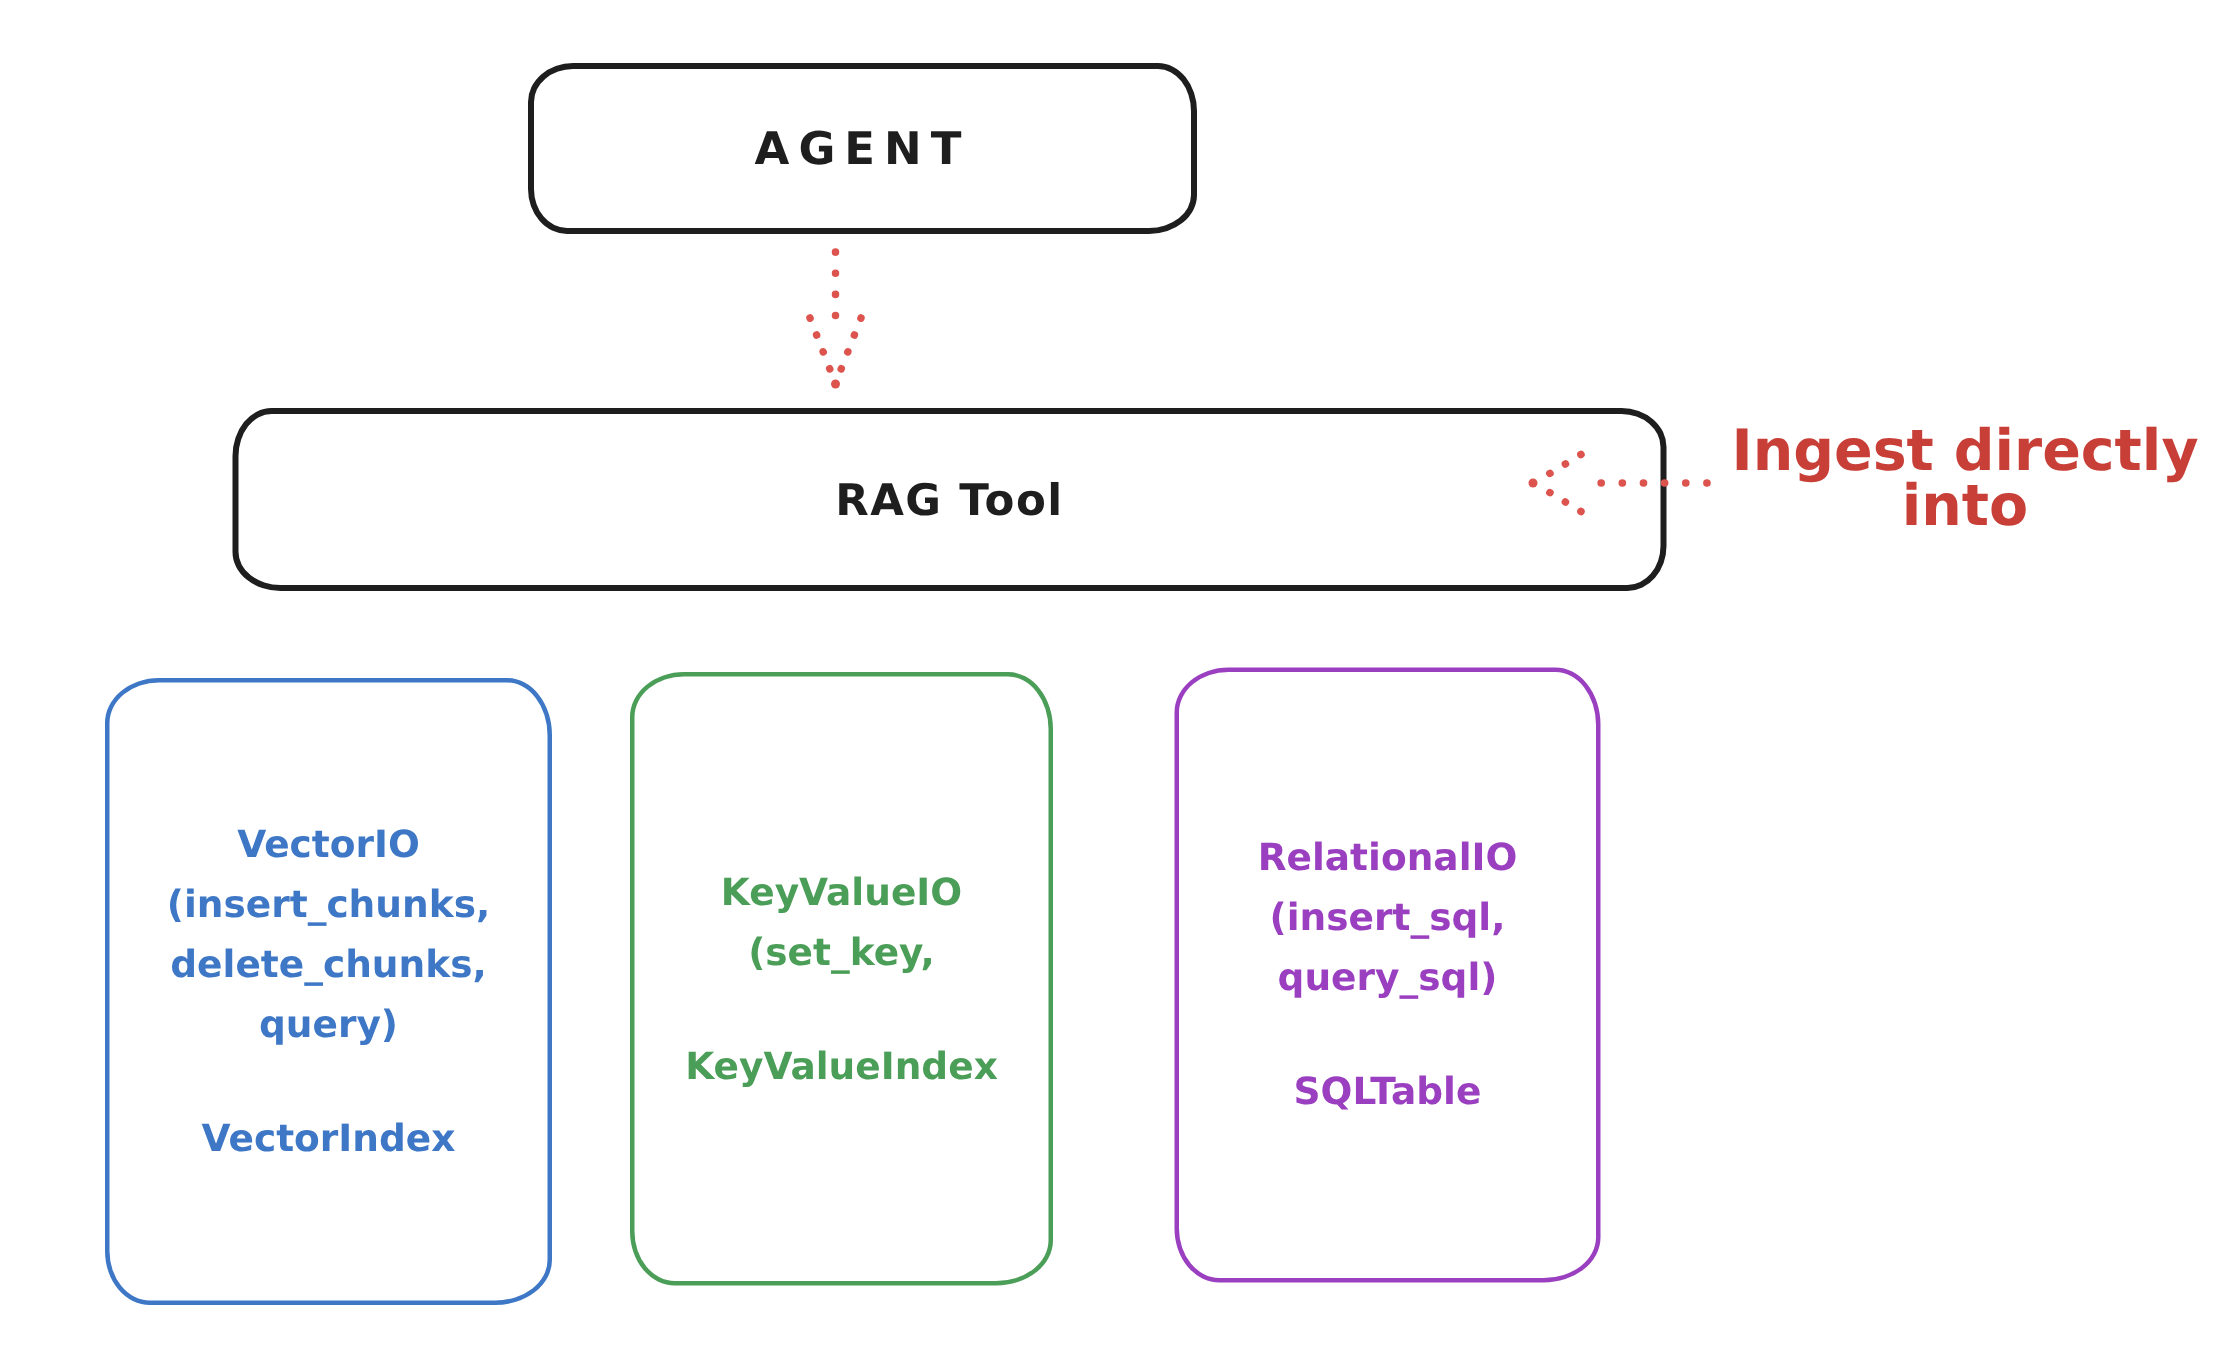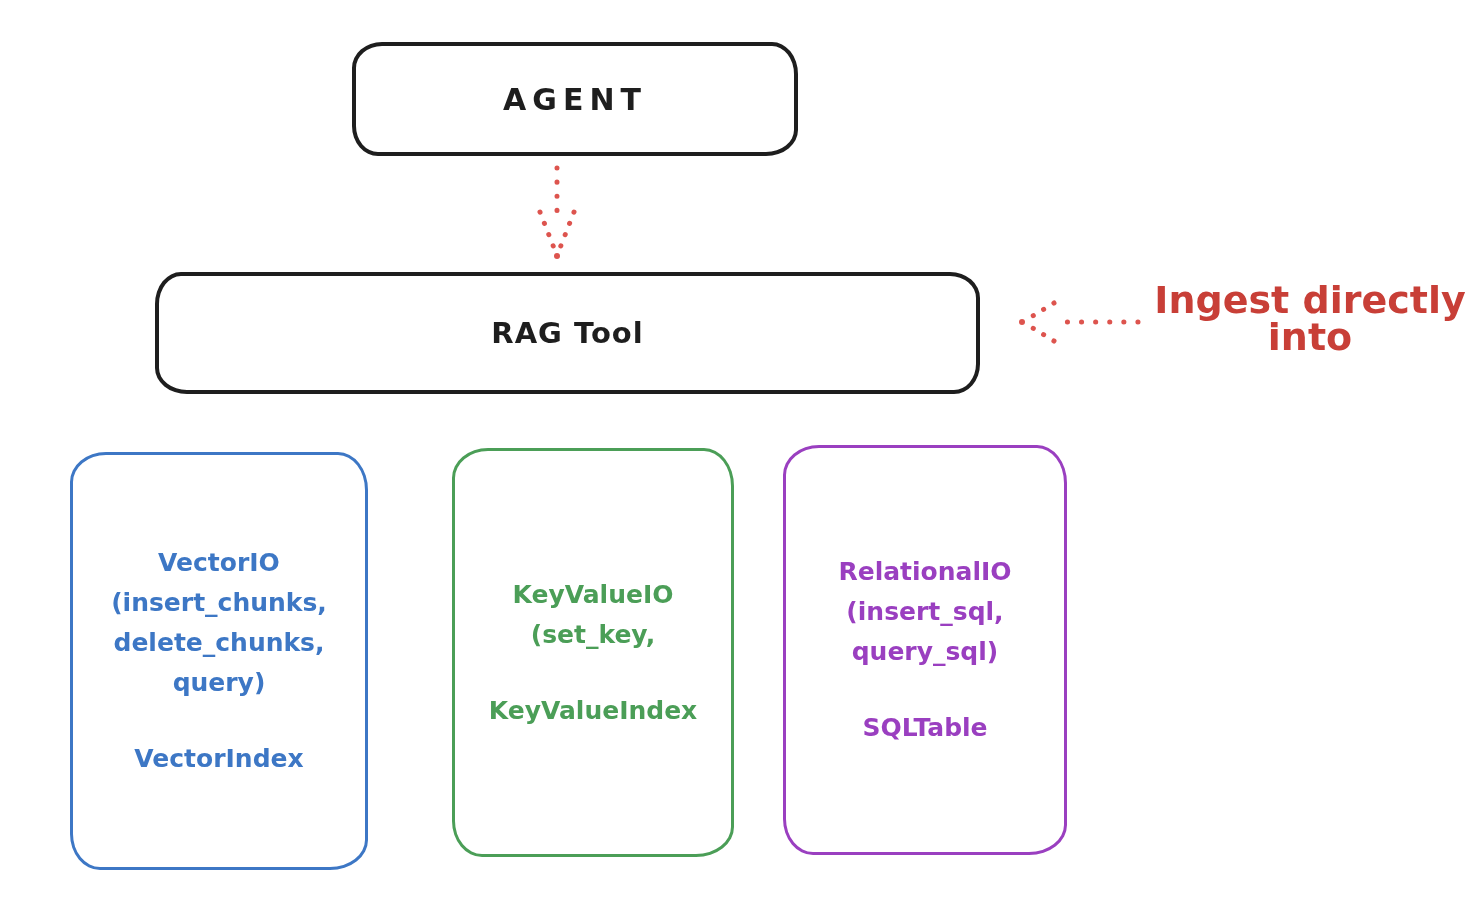--- a/index.html
+++ b/index.html
@@ -34,21 +34,21 @@
     left: 352px; top: 42px;
     width: 446px; height: 114px;
   }
   .agent-box .label {
     font-size: 30px;
     font-weight: 700;
     letter-spacing: 6px;
   }
   .rag-box {
     left: 155px; top: 272px;
-    width: 825px; height: 122px;
+    width: 956px; height: 122px;
     border-radius: 26px 30px 26px 32px / 32px 26px 30px 26px;
   }
   .rag-box .label {
     font-size: 29px;
     font-weight: 600;
     letter-spacing: 1px;
   }
   
   .sbox {
     border: 3.5px solid;
@@ -61,21 +61,21 @@
   }
   .sbox .index-label {
     margin-top: 36px;
   }
   .sbox-vector {
     left: 70px; top: 452px; width: 298px; height: 418px;
     border-color: var(--vector-blue, #3d77c5);
     color: var(--vector-blue, #3d77c5);
   }
   .sbox-keyvalue {
-    left: 452px; top: 448px; width: 282px; height: 409px;
+    left: 420px; top: 448px; width: 282px; height: 409px;
     border-color: var(--keyvalue-green, #4b9e57);
     color: var(--keyvalue-green, #4b9e57);
   }
   .sbox-relational {
     left: 783px; top: 445px; width: 284px; height: 410px;
     border-color: var(--relational-purple, #9a3fc0);
     color: var(--relational-purple, #9a3fc0);
   }
   
   .annotation {

